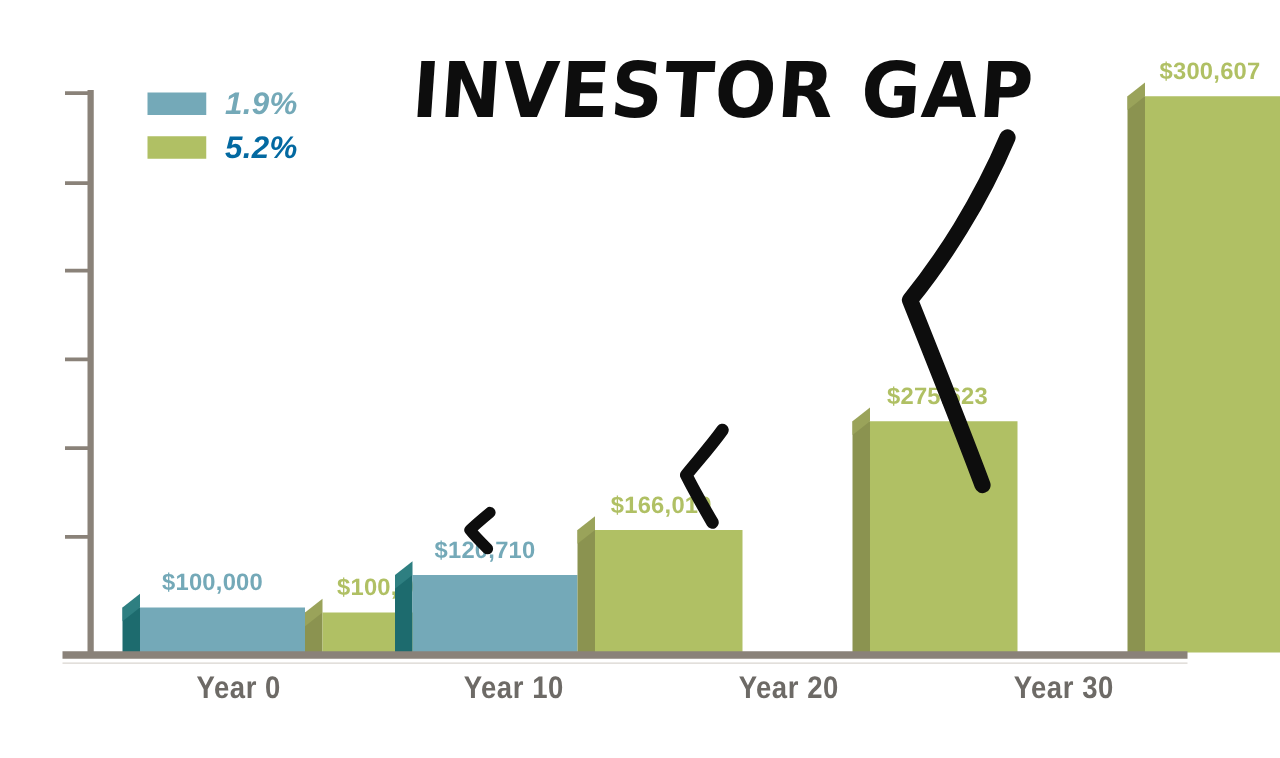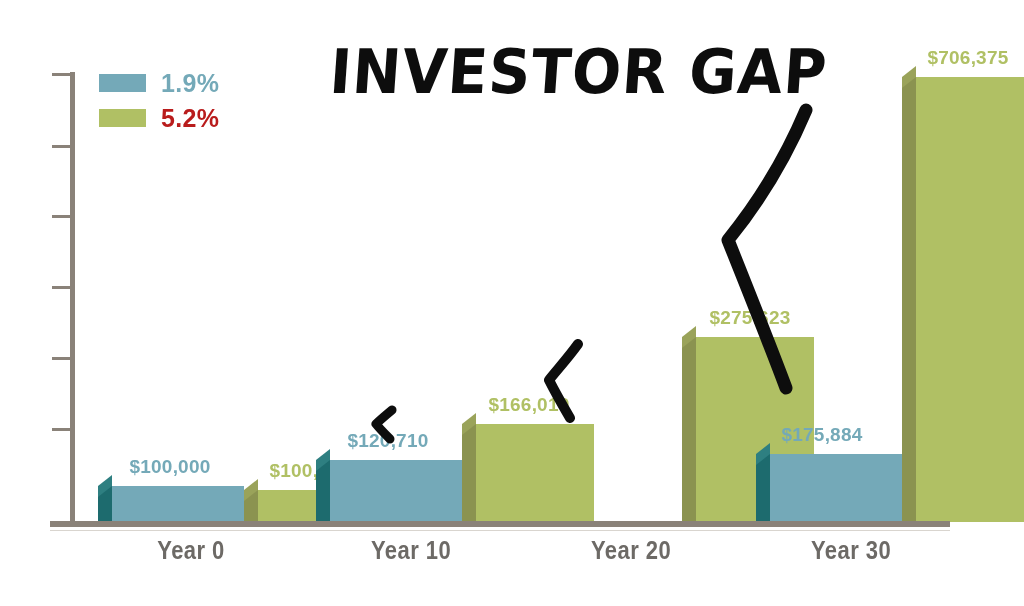--- a/index.html
+++ b/index.html
@@ -114,22 +114,23 @@
     font-size: 25px;
     color: #6d6a66;
     font-weight: bold;
     letter-spacing: 0.5px;
     transform: scaleX(0.88);
   }
 
   
   #legend {
     position: absolute;
-    left: 99px;
+    left: 118px;
     top: 70px;
+    font-style: italic;
   }
   .legend-row {
     display: flex;
     align-items: center;
     margin-bottom: 9px;
     height: 26px;
   }
   .legend-swatch {
     width: 47px;
     height: 18px;
@@ -209,51 +210,45 @@
     <div class="group" style="left:466px; width:190px">
       <div class="bar-wrap" style="left:160px; width:118px; height:185px">
         <div class="bar-side" style="background:#8b9350"></div>
         <div class="bar-top" style="background:#9aa35a"></div>
         <div class="bar-front" style="background:#b0c064"></div>
         <div class="bar-label" style="color:#b0c064; left:54px">$275.623</div>
       </div>
     </div>
 
     <div class="group" style="left:686px; width:190px">
-      <div class="bar-wrap" style="left:14px; width:132px; height:68px">
-        <div class="bar-side" style="background:#1d6b6e"></div>
-        <div class="bar-top" style="background:#2e7f81"></div>
-        <div class="bar-front" style="background:#74a9b8"></div>
-        <div class="bar-label" style="color:#74a9b8; left:52px">$175,884</div>
-      </div>
       <div class="bar-wrap" style="left:160px; width:118px; height:445px">
         <div class="bar-side" style="background:#8b9350"></div>
         <div class="bar-top" style="background:#9aa35a"></div>
         <div class="bar-front" style="background:#b0c064"></div>
-        <div class="bar-label" style="color:#b0c064; left:52px">$706,375</div>
+        <div class="bar-label" style="color:#b0c064; left:52px">$300,607</div>
       </div>
     </div>
   </div>
 
   <div id="x-axis"></div>
   <div id="x-axis-underline"></div>
 
   <div class="cat-label" style="left:96px;  width:190px">Year 0</div>
   <div class="cat-label" style="left:316px; width:190px">Year 10</div>
   <div class="cat-label" style="left:536px; width:190px">Year 20</div>
   <div class="cat-label" style="left:756px; width:190px">Year 30</div>
 
   <div id="legend">
     <div class="legend-row">
       <span class="legend-swatch" style="background:#74a9b8"></span>
       <span class="legend-text" style="color:#74a9b8">1.9%</span>
     </div>
     <div class="legend-row">
       <span class="legend-swatch" style="background:#b0c064"></span>
-      <span class="legend-text" style="color:#b91c1c">5.2%</span>
+      <span class="legend-text" style="color:#0369a1">5.2%</span>
     </div>
   </div>
 
   <div id="title">INVESTOR GAP</div>
 
   <svg class="mark" style="left:366px; top:404px; width:36px; height:40px" viewBox="0 0 36 40">
     <path d="M26 6 C20 11 14 16 10 20 C14 25 19 30 24 35" stroke="#0d0d0d" stroke-width="9" fill="none" stroke-linecap="round" stroke-linejoin="round"></path>
   </svg>
 
   <svg class="mark" style="left:540px; top:338px; width:48px; height:86px" viewBox="0 0 48 86">

